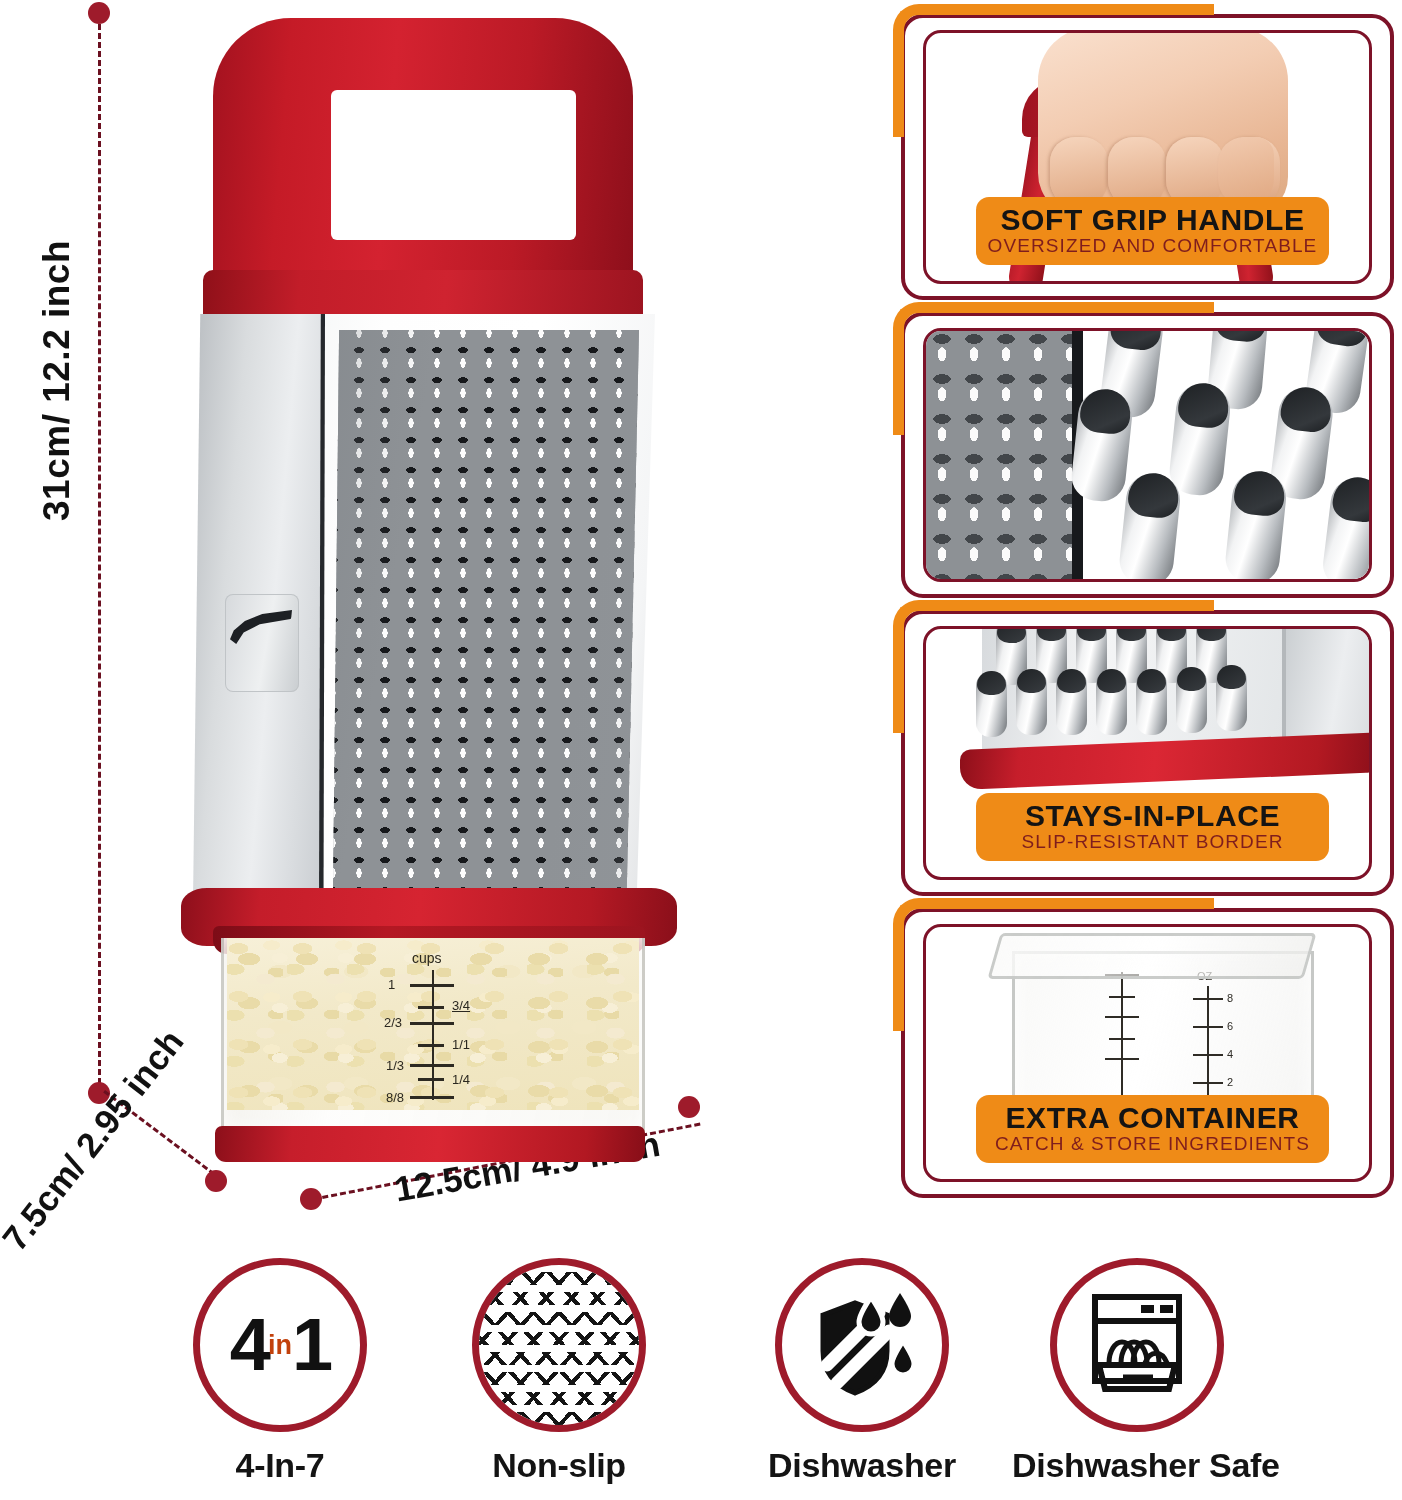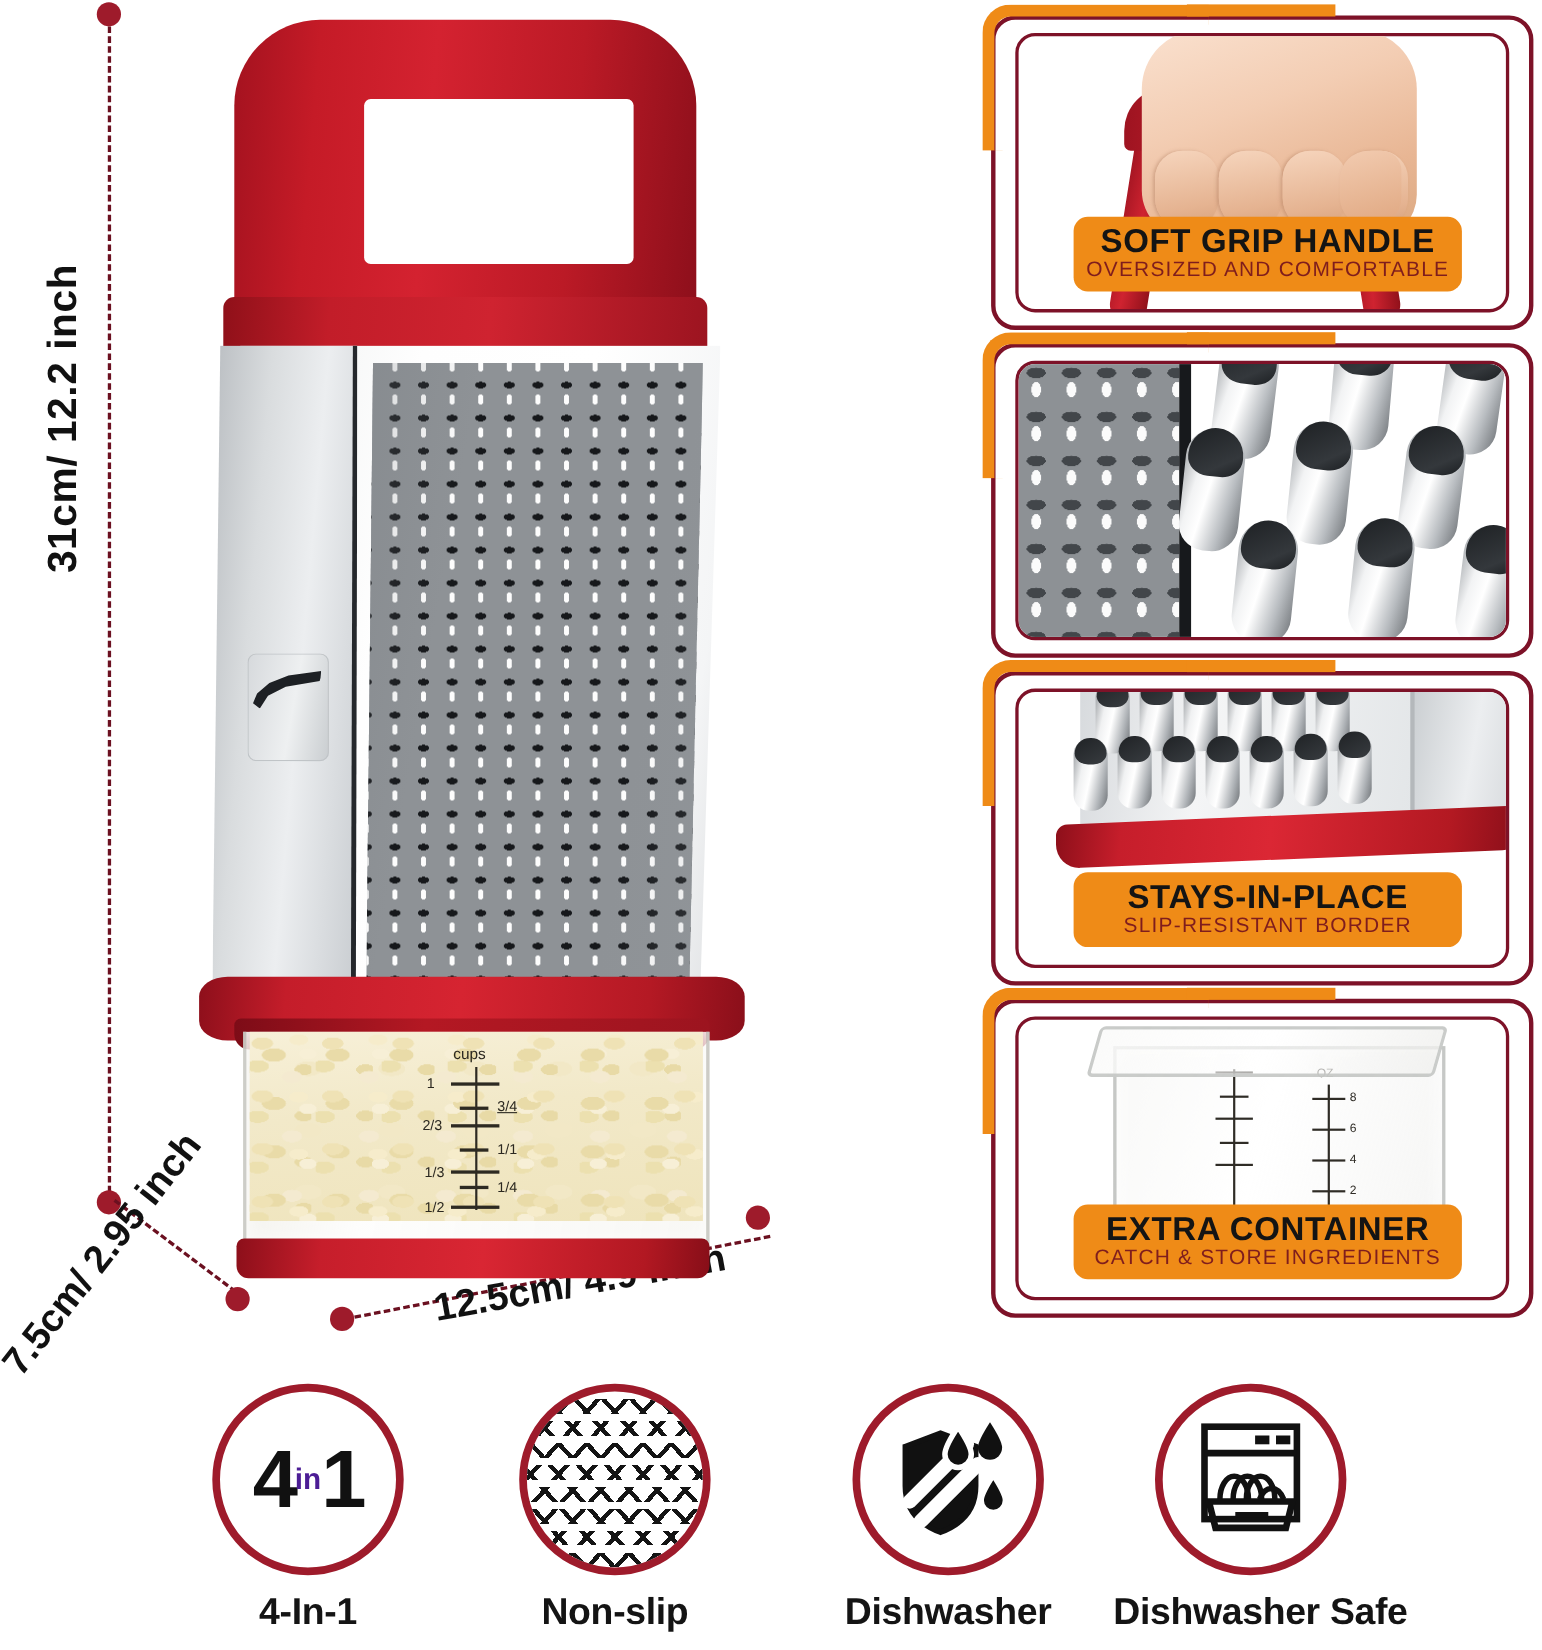--- a/index.html
+++ b/index.html
@@ -295,21 +295,21 @@
   .badge-circle{
     position:relative;margin:0 auto;width:160px;height:160px;border-radius:50%;
     border:7px solid #9e1b2b;display:flex;align-items:center;justify-content:center;
     overflow:hidden;background:#fff;
   }
   .badge-text{
     margin-top:14px;font-size:34px;font-weight:bold;color:#141414;letter-spacing:-.3px;
     white-space:nowrap;
   }
   #b1-num{font-size:74px;font-weight:bold;color:#111;letter-spacing:-3px;line-height:1;}
-  #b1-in{font-size:27px;font-weight:bold;color:#4c1d95;}
+  #b1-in{font-size:27px;font-weight:bold;color:#c2410c;}
   .b2-pattern{
     position:absolute;inset:0;
     background-image:
       repeating-linear-gradient(48deg,#141414 0 4px,transparent 4px 19px),
       repeating-linear-gradient(-48deg,#141414 0 4px,transparent 4px 19px);
     -webkit-mask-image:repeating-linear-gradient(0deg,#000 0 13px,transparent 13px 20px);
     mask-image:repeating-linear-gradient(0deg,#000 0 13px,transparent 13px 20px);
   }
 </style>
 </head>
@@ -369,21 +369,21 @@
         <div class="tick tick-short" style="top:92px;"></div>
         <div class="scale-txt" style="left:68px;top:85px;">1/1</div>
 
         <div class="tick tick-long" style="top:112px;"></div>
         <div class="scale-txt" style="left:2px;top:106px;">1/3</div>
 
         <div class="tick tick-short" style="top:126px;"></div>
         <div class="scale-txt" style="left:68px;top:120px;">1/4</div>
 
         <div class="tick tick-long" style="top:144px;"></div>
-        <div class="scale-txt" style="left:2px;top:138px;">1/2</div>
+        <div class="scale-txt" style="left:2px;top:138px;">8/8</div>
       </div>
     </div>
 
     <div id="container-base"></div>
   </div>
 </div>
 
 <div id="panels">
 
   <div class="panel" style="top:0;height:298px;">
@@ -502,21 +502,21 @@
 </div>
 
 <div id="badges">
 
   <div class="badge" style="left:155px;">
     <div class="badge-circle">
       <span id="b1-num">4</span>
       <span id="b1-in">in</span>
       <span id="b1-num" style="font-size:74px;font-weight:bold;color:#111;letter-spacing:-3px;">1</span>
     </div>
-    <div class="badge-text">4-In-1</div>
+    <div class="badge-text">4-In-7</div>
   </div>
 
   <div class="badge" style="left:434px;">
     <div class="badge-circle">
       <div class="b2-pattern"></div>
     </div>
     <div class="badge-text">Non-slip</div>
   </div>
 
   <div class="badge" style="left:737px;">

